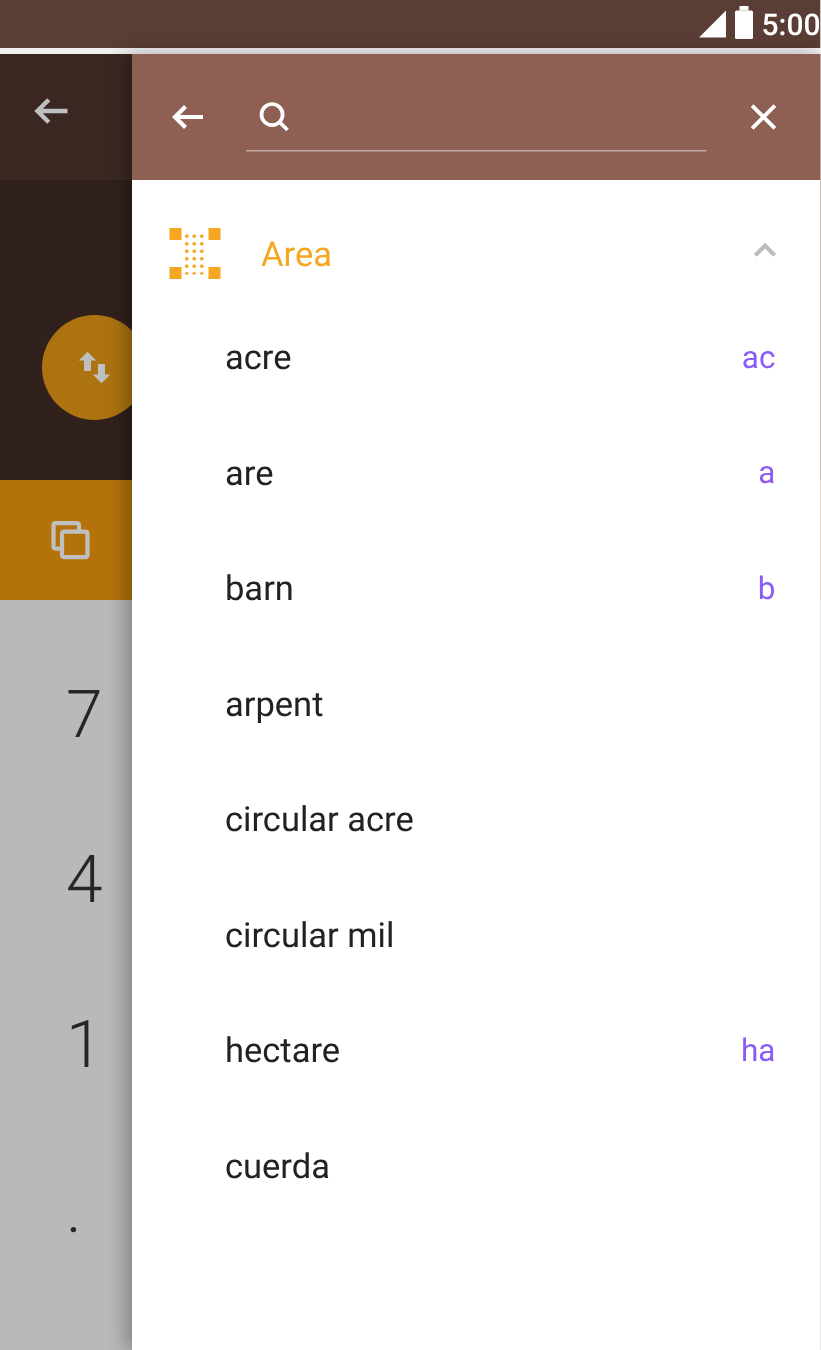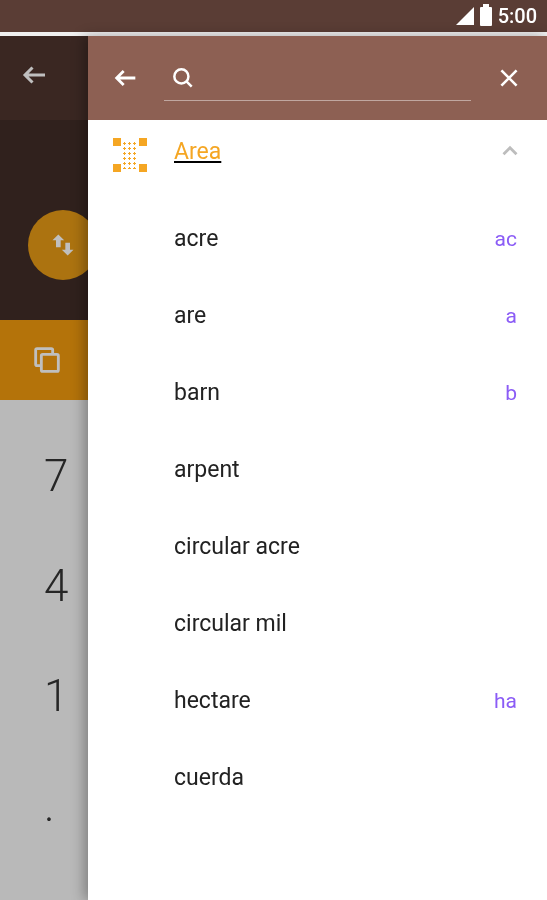--- a/index.html
+++ b/index.html
@@ -3,21 +3,21 @@
 <meta charset="utf-8">
 <style>
   * { box-sizing: border-box; margin: 0; padding: 0; }
   html, body { width: 547px; height: 900px; overflow: hidden; font-family: Roboto, Arial, sans-serif; }
   body { position: relative; background: #f0f0f0; }
 
   
   .status-bar {
     position: absolute; top: 0; left: 0; right: 0; height: 32px;
     background: #5a3d35; color: #fff; display: flex; justify-content: flex-end;
-    align-items: center; padding-right: 10px; gap: 6px; font-size: 20px; font-weight: 500;
+    align-items: center; gap: 6px; font-size: 20px; font-weight: 500;
   }
   .status-bar .triangle {
     width: 0; height: 0; border-style: solid; border-width: 0 0 18px 18px;
     border-color: transparent transparent #fff transparent;
   }
   .status-bar .battery {
     width: 12px; height: 19px; background: #fff; position: relative; border-radius:1px;
   }
   .status-bar .battery::before {
     content: ""; position: absolute; top: -3px; left: 3px; width: 6px; height: 3px; background: #fff;
@@ -48,28 +48,28 @@
   .drawer-header {
     height:84px; background:#8d6053; display:flex; align-items:center; padding:0 18px;
     gap:18px;
   }
   .drawer-header .icon-btn { width:40px; height:40px; display:flex; align-items:center; justify-content:center; color:#fff; cursor:pointer;}
   .drawer-header .search-area { flex:1; border-bottom:1px solid rgba(255,255,255,0.45); height:46px; display:flex; align-items:center; padding-left:6px; }
   .drawer-header .search-area svg { width:26px; height:26px; }
   .drawer-body { flex:1; overflow:hidden; padding-top:18px; }
 
   .category-row {
-    display:flex; height:62px; padding:0 24px 0 18px;text-decoration:underline;
+    display:flex; align-items:center; height:62px; padding:0 24px 0 18px;
   }
   .category-row .cat-icon { width:48px; display:flex; justify-content:center; }
   .category-row .cat-label { flex:1; font-size:23px; color:#f5a623; padding-left:20px; }
   .category-row .chev { color:#bdbdbd; }
 
   .unit-row {
-    display:flex; align-items:center; height:77px; padding:0 30px 0 86px;
+    display:flex; align-items:center; height:77px; padding:0 30px 0 62px;
   }
   .unit-row .unit-name { flex:1; font-size:23px; color:#222; }
   .unit-row .unit-abbr { font-size:21px; color:#8b5cf6; }
 
   
   .area-icon { width:34px; height:34px; position:relative; }
   .area-icon .c { position:absolute; width:8px; height:8px; background:#f5a623; }
   .area-icon .tl{top:0;left:0}.area-icon .tr{top:0;right:0}.area-icon .bl{bottom:0;left:0}.area-icon .br{bottom:0;right:0}
   .area-icon::before,.area-icon::after{content:"";position:absolute;background-image:radial-gradient(#f5a623 1.2px, transparent 1.2px);background-size:5px 5px;}
   .area-icon::before{top:3px;left:9px;right:9px;height:28px;}

